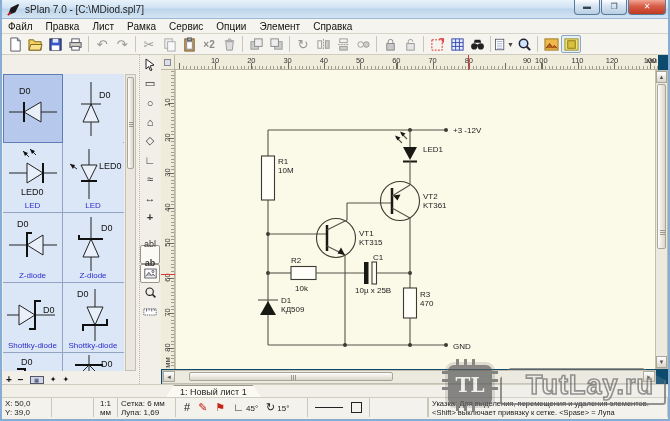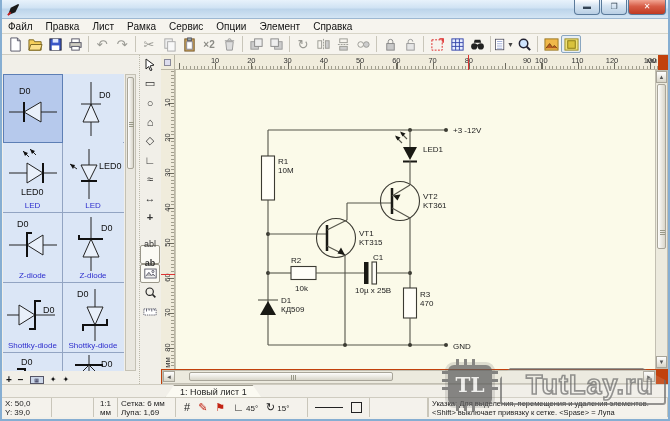--- a/index.html
+++ b/index.html
@@ -57,21 +57,21 @@
   .grip { position:absolute; left:1px; width:5px; height:1px; background:#998; box-shadow:0 2px #998,0 4px #998; }
   #libmini { position:absolute; left:1px; top:318px; width:133px; height:13px; display:flex; align-items:center; gap:6px; padding-left:3px; font-size:10px; color:#111; font-weight:bold; }
   #libmini .box { width:14px; height:8px; background:#cdd8ea; border:1px solid #556; font-size:5px; line-height:7px; text-align:center; color:#224; }
   #libmini .dia { font-size:8px; }
   
   #vtools { position:absolute; left:137px; top:0; width:22px; height:329px; background:#f1efe8; border-left:1px dotted #bbb8aa; }
   .vtool { width:20px; height:19px; display:flex; align-items:center; justify-content:center; font-size:11px; color:#333; }
   .vtool.boxed { border:1px solid #9a978a; background:#fbfaf4; border-radius:2px; font-weight:bold; }
   .vtool .small { font-size:9px;margin-top:16px; }
   
-  #canvaszone { position:absolute; left:159px; top:0; width:507px; height:329px; background:#c2410c; }
+  #canvaszone { position:absolute; left:159px; top:0; width:507px; height:329px; background:#0c4a6e; }
   #corner { position:absolute; left:0; top:0; width:14px; height:15px; background:#f0ecdc; border-right:1px solid #b9b5a4; border-bottom:1px solid #b9b5a4; }
   #corner .sq { position:absolute; left:3px; top:4px; width:7px; height:7px; border:1px solid #889; background:#dde; }
   #hruler { position:absolute; left:14px; top:0; width:483px; height:15px; background:#f0ecdc; border-bottom:1px solid #b9b5a4;
     background-image:
       repeating-linear-gradient(90deg,#6b695c 0 1px,transparent 1px 36.25px),
       repeating-linear-gradient(90deg,#a09d8c 0 1px,transparent 1px 3.625px);
     background-size:100% 6px,100% 3px; background-position:3.8px 100%,3.8px 100%; background-repeat:no-repeat; }
   .hlab { position:absolute; top:1px; transform:translateX(-50%); font-size:7.5px; color:#333; }
   #hunit { position:absolute; right:1px; top:1px; font-size:7.5px; color:#333; }
   #hcursor { position:absolute; top:0; width:1px; height:15px; background:#d33; }
@@ -126,20 +126,21 @@
 </head>
 <body>
 
 <div id="app">
 
   <div id="titlebar">
     <svg class="ic" width="13" height="13" viewBox="0 0 16 16">
       <path d="M2 14 L5 6 L13 2 L14 3 L10 11 Z" fill="#1a1a1a"></path>
         <path d="M2 14 L5 11" stroke="#c22" stroke-width="2"></path>
     </svg>
+    <span id="title-text">sPlan 7.0 - [C:\MDiod.spl7]</span>
     <div id="winbtns">
       <div class="wbtn">▬</div>
       <div class="wbtn">❐</div>
       <div class="wbtn close">✕</div>
     </div>
   </div>
 
   <div id="menubar">
     <span class="menu-item">Файл</span>
     <span class="menu-item">Правка</span>

